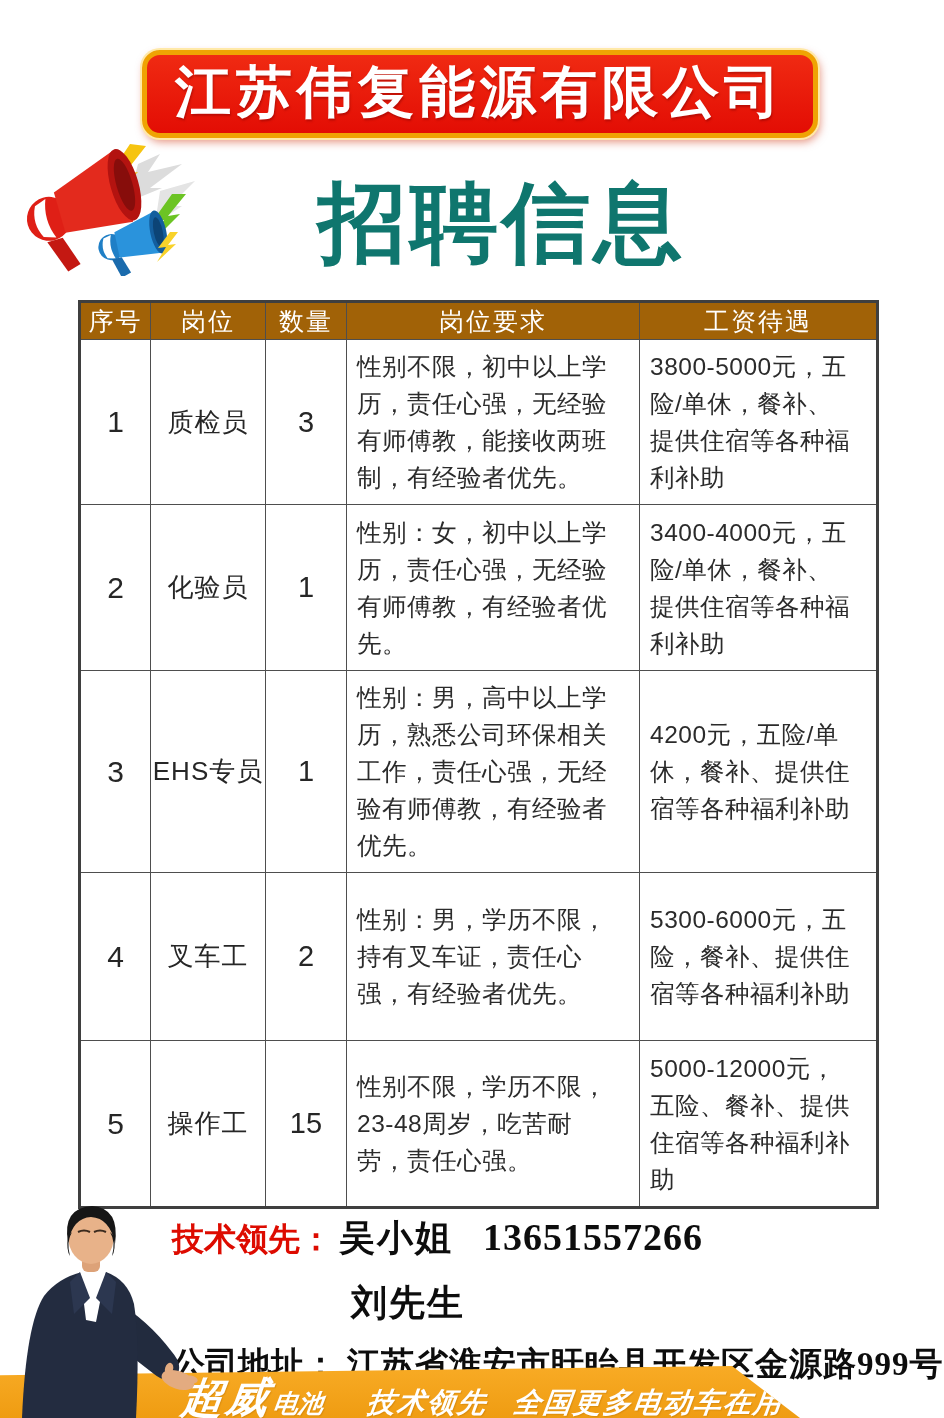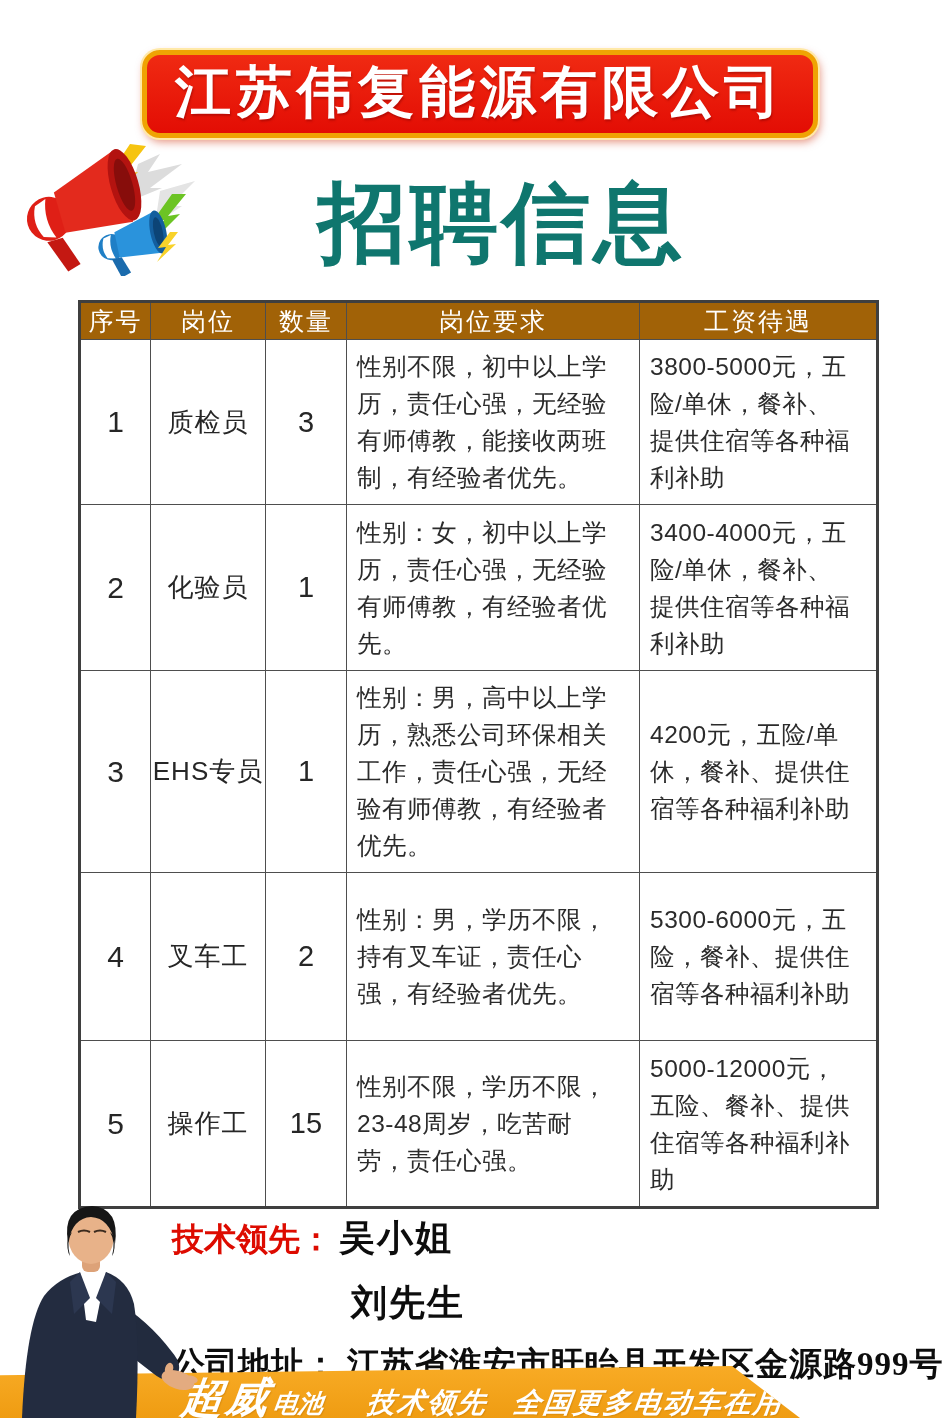--- a/index.html
+++ b/index.html
@@ -194,20 +194,21 @@
         <td class="req">性别不限，学历不限，23-48周岁，吃苦耐劳，责任心强。</td>
         <td class="sal">5000-12000元，五险、餐补、提供住宿等各种福利补助</td>
       </tr>
     </tbody>
   </table>
 
   <div class="contact">
     <div class="line">
       <span class="hotline-label">技术领先：</span>
       <span class="c-name">吴小姐</span>
+      <span class="c-phone">13651557266</span>
     </div>
     <div class="line line2">
       <span class="c-name">刘先生</span>
     </div>
     <div class="line line3">
       <span class="addr-label">公司地址：</span>
       <span class="c-addr">江苏省淮安市盱眙县开发区金源路999号</span>
     </div>
   </div>
 

